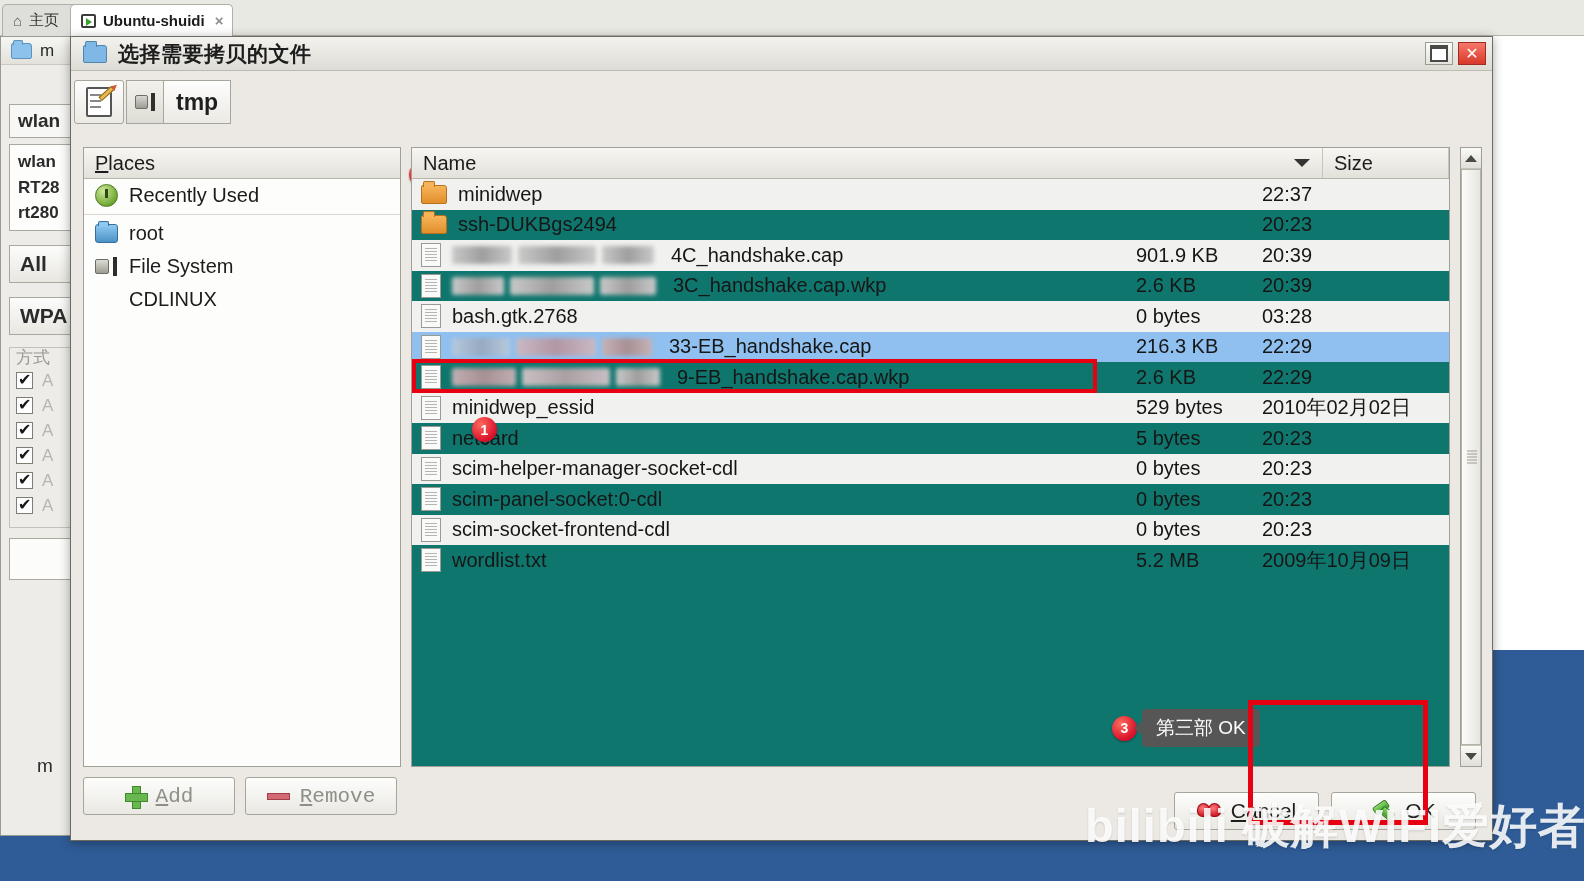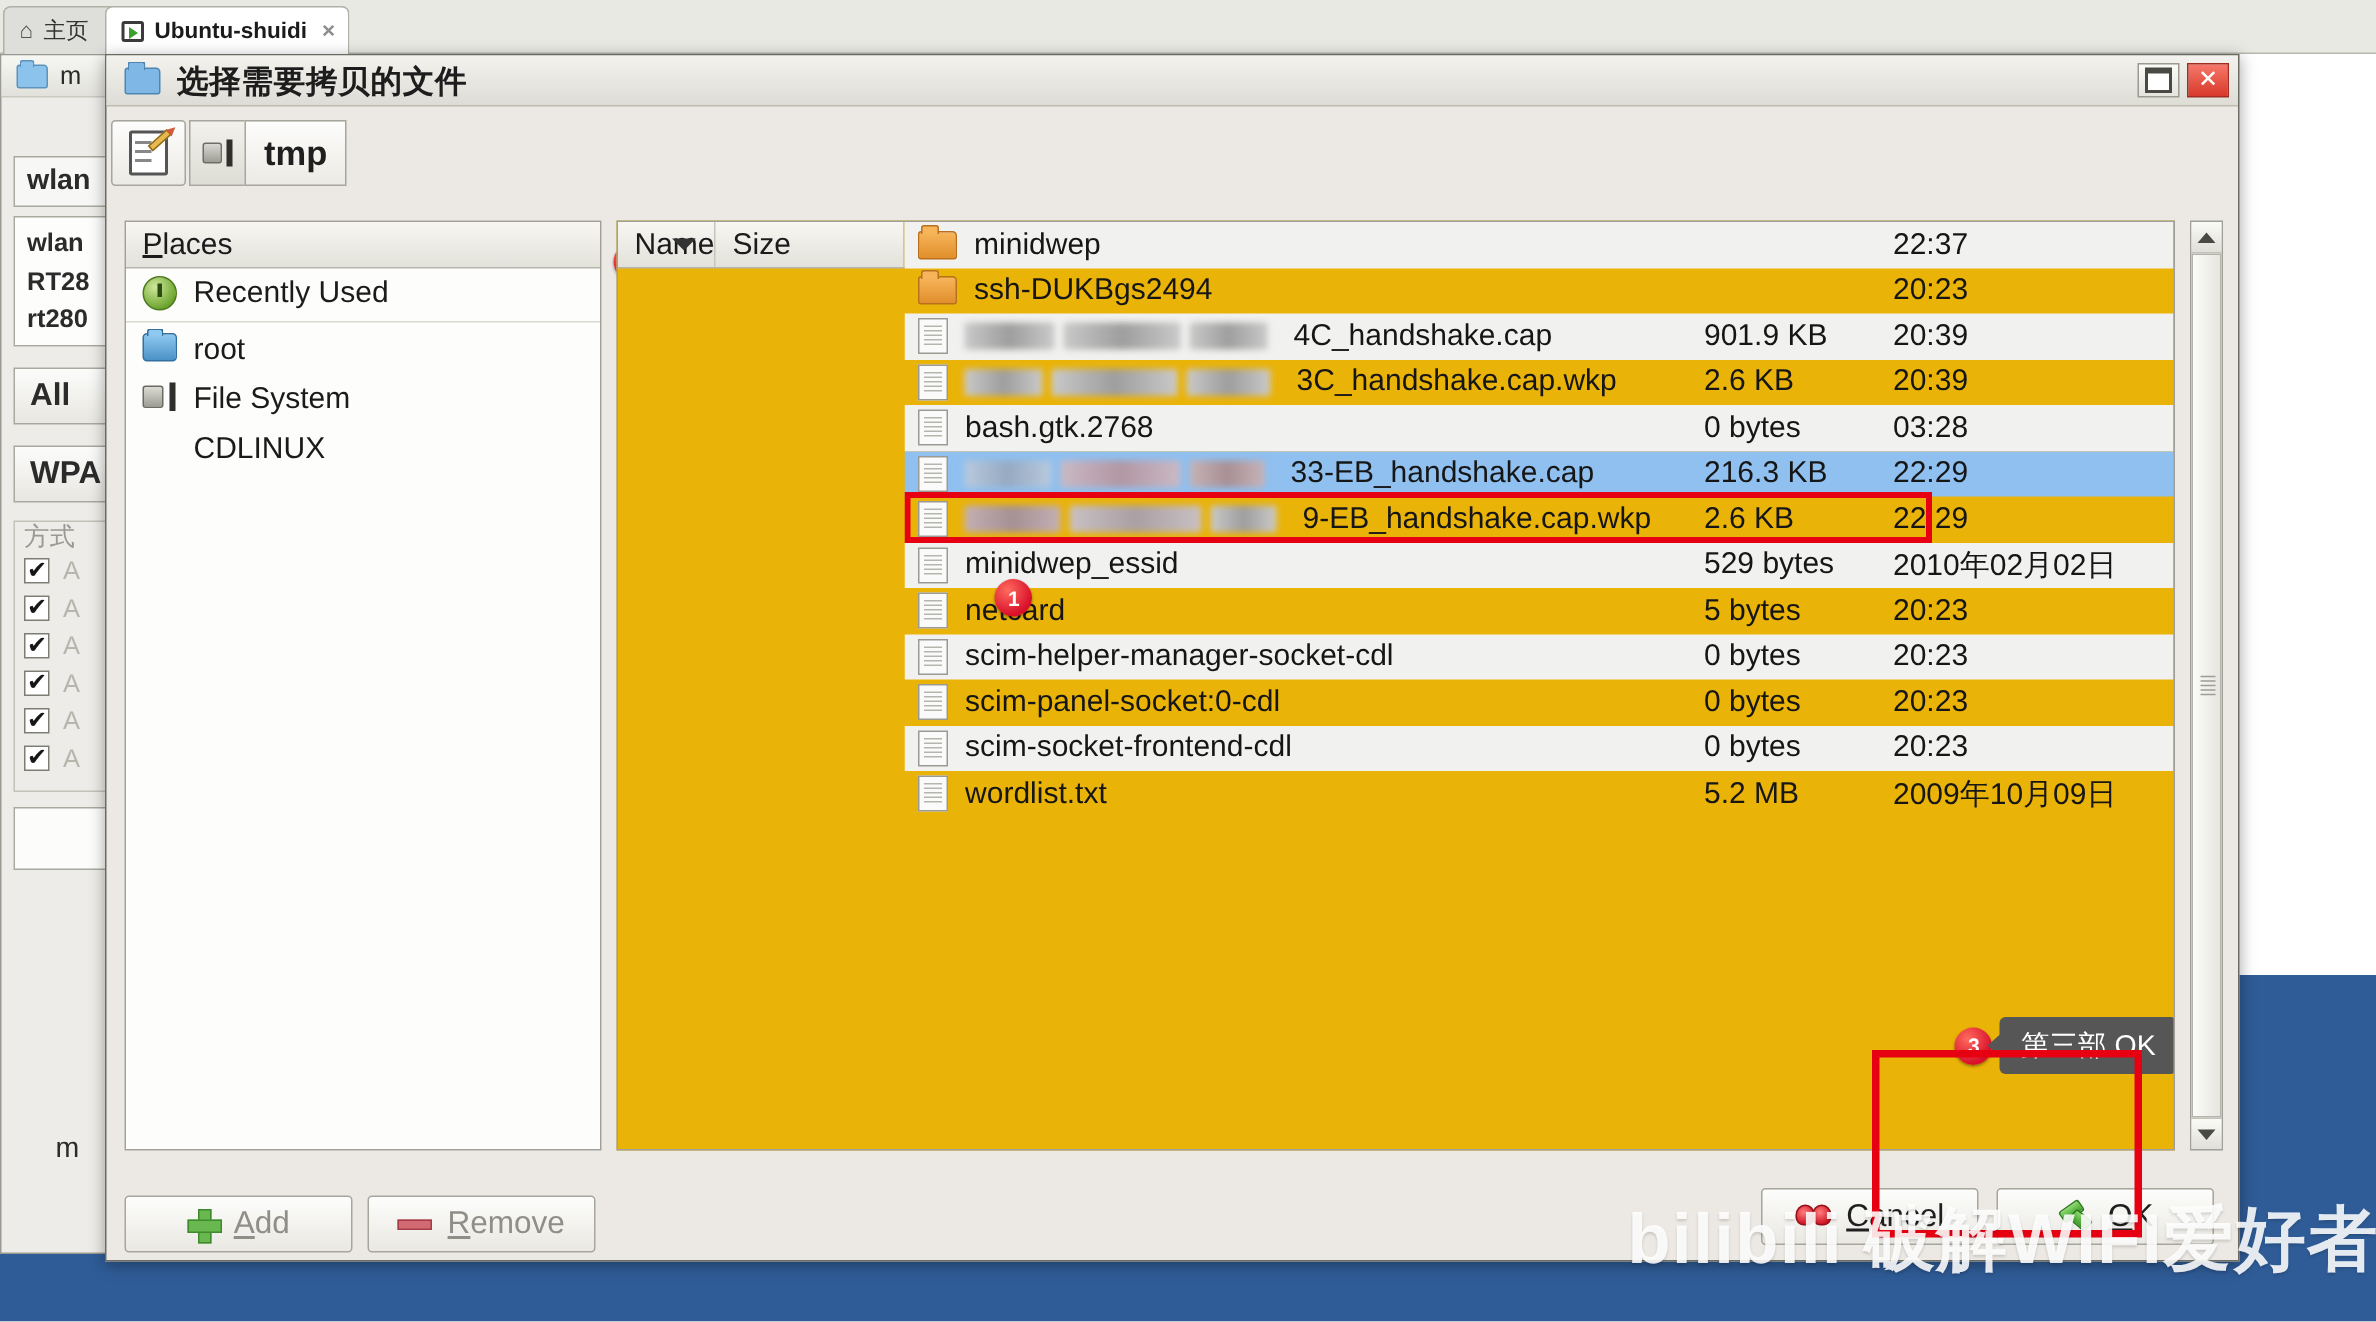--- a/index.html
+++ b/index.html
@@ -221,21 +221,21 @@
     display: flex; flex-direction: column;
   }
   #places-head {
     height: 31px; background: linear-gradient(#f7f6f2,#e2e1da);
     border-bottom: 1px solid #b5b5ab;
     display: flex; align-items: center; padding-left: 11px;
     font-size: 20px; color: #1b1b1b;
   }
   #places-head u { text-decoration: underline; }
   .place-row {
-    display: flex; gap: 11px; padding: 5px 0 5px 11px;
+    display: flex; align-items: center; gap: 11px; padding: 5px 0 5px 11px;
     font-size: 20px; color: #1b1b1b;
   }
   .place-sep { height: 1px; background: #d8d8d0; margin: 2px 0; }
   .ic-recent {
     width: 23px; height: 23px; border-radius: 50%;
     background: radial-gradient(circle at 35% 30%, #cfe89b, #6aa32c 75%);
     border: 1px solid #4e7a1f; position: relative;
   }
   .ic-recent::after {
     content:""; position:absolute; left:9px; top:4px; width:3px; height:9px;
@@ -252,22 +252,22 @@
   }
   .ic-fs { width: 23px; height: 20px; position: relative; }
   .ic-fs .d {
     position: absolute; left: 0; top: 2px; width: 14px; height: 15px;
     background: linear-gradient(#dcdcd4,#9d9d94); border: 1px solid #6b6b63; border-radius: 2px;
   }
   .ic-fs .b { position: absolute; right: 1px; top: 0; width: 4px; height: 19px; background: #2e2e2b; }
 
   
   #files-panel {
-    flex: 1; background: #eab308; border: 1px solid #a0a098; position: relative;
-    display: flex; flex-direction: row; overflow: hidden;
+    flex: 1; background: #0f766e; border: 1px solid #a0a098; position: relative;
+    display: flex; flex-direction: column; overflow: hidden;
   }
   #files-head {
     display: flex; height: 31px; background: linear-gradient(#f7f6f2,#e2e1da);
     border-bottom: 1px solid #b5b5ab; flex: 0 0 auto;
   }
   .fh {
     display: flex; align-items: center; font-size: 20px; color: #1b1b1b;
     padding-left: 11px; border-right: 1px solid #c6c6bd; position: relative;
   }
   .fh.name { flex: 1; }
@@ -347,21 +347,21 @@
     border: 1px solid #b4b4aa;
   }
   .sb-grip {
     position: absolute; left: 5px; top: 50%; transform: translateY(-50%);
     width: 10px; height: 1px; background: #9d9d94;
     box-shadow: 0 3px 0 #9d9d94, 0 6px 0 #9d9d94, 0 -3px 0 #9d9d94, 0 -6px 0 #9d9d94;
   }
 
   
   #addremove {
-    position: absolute; left: 12px; top: 760px; display: flex; gap: 10px;
+    position: absolute; left: 12px; top: 740px; display: flex; gap: 10px; font-family: Liberation Mono, monospace;
   }
   .ar-btn {
     width: 152px; height: 38px; border: 1px solid #a6a69d; border-radius: 3px;
     background: linear-gradient(#fdfdfc,#e9e8e2);
     display: flex; align-items: center; justify-content: center; gap: 10px;
     font-size: 21px; color: #8f8f87;
   }
   .ar-btn u { text-decoration: underline; }
   .ic-plus { width: 21px; height: 21px; position: relative; }
   .ic-plus::before, .ic-plus::after {

